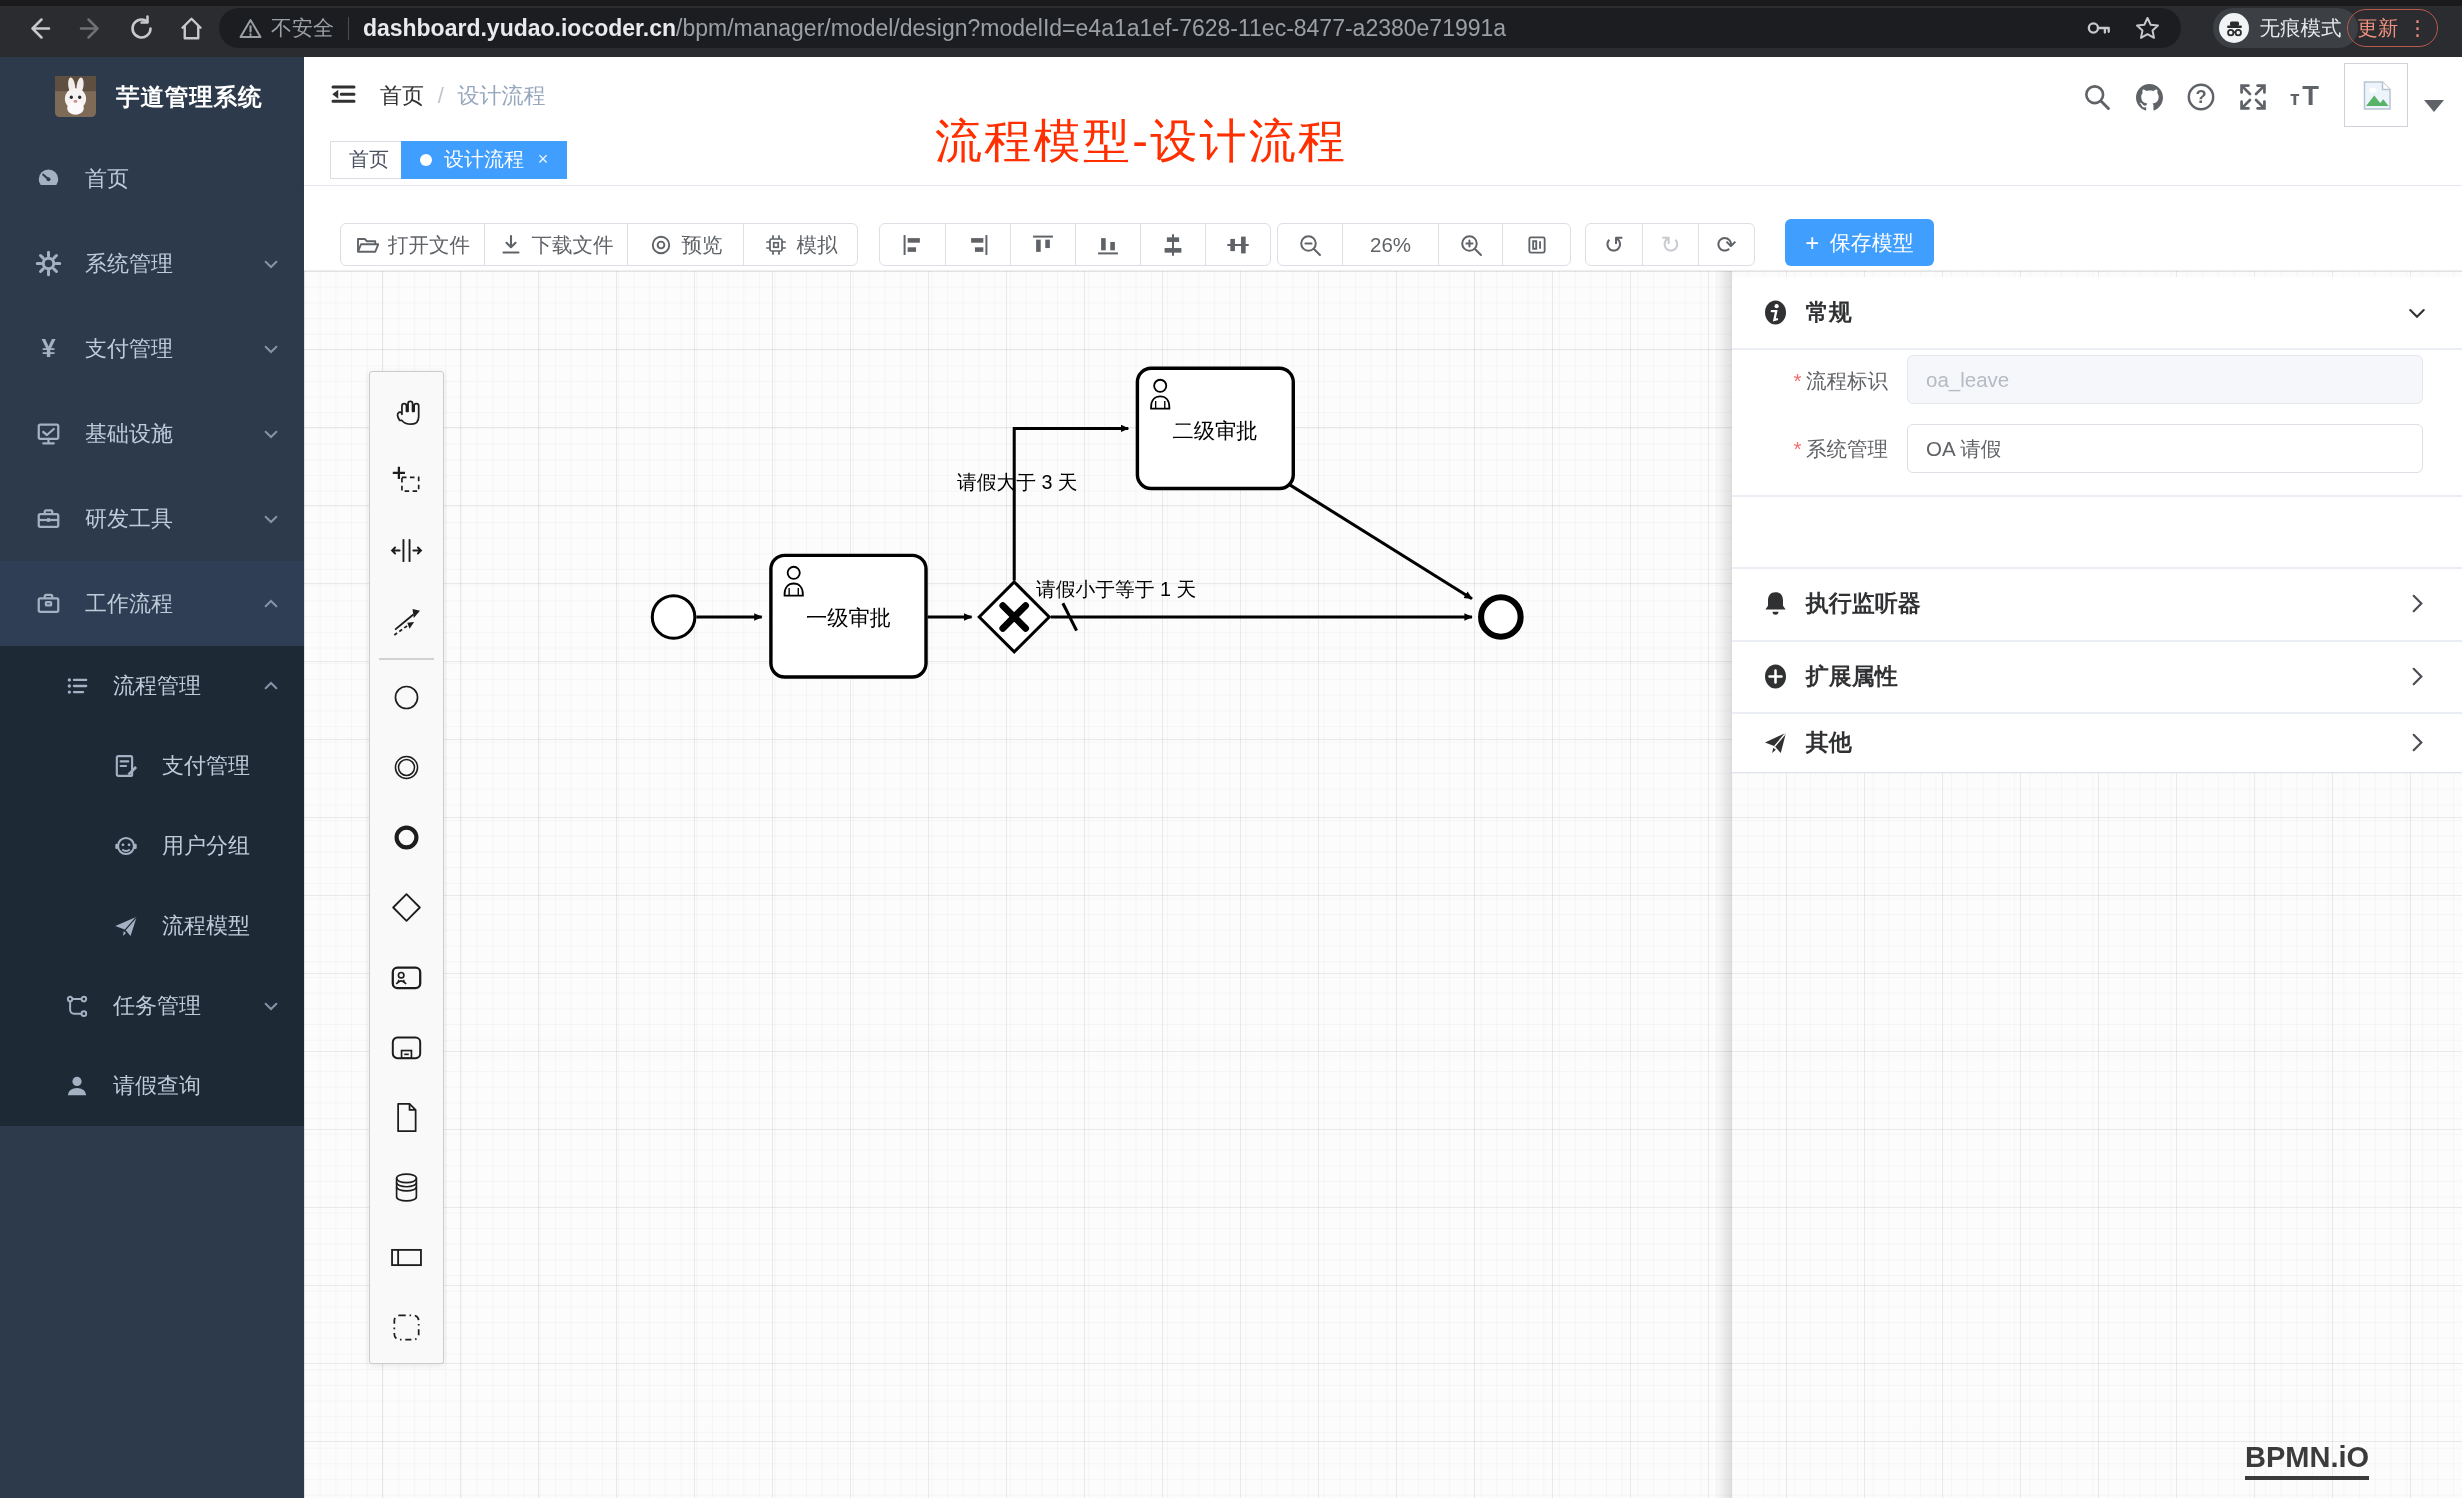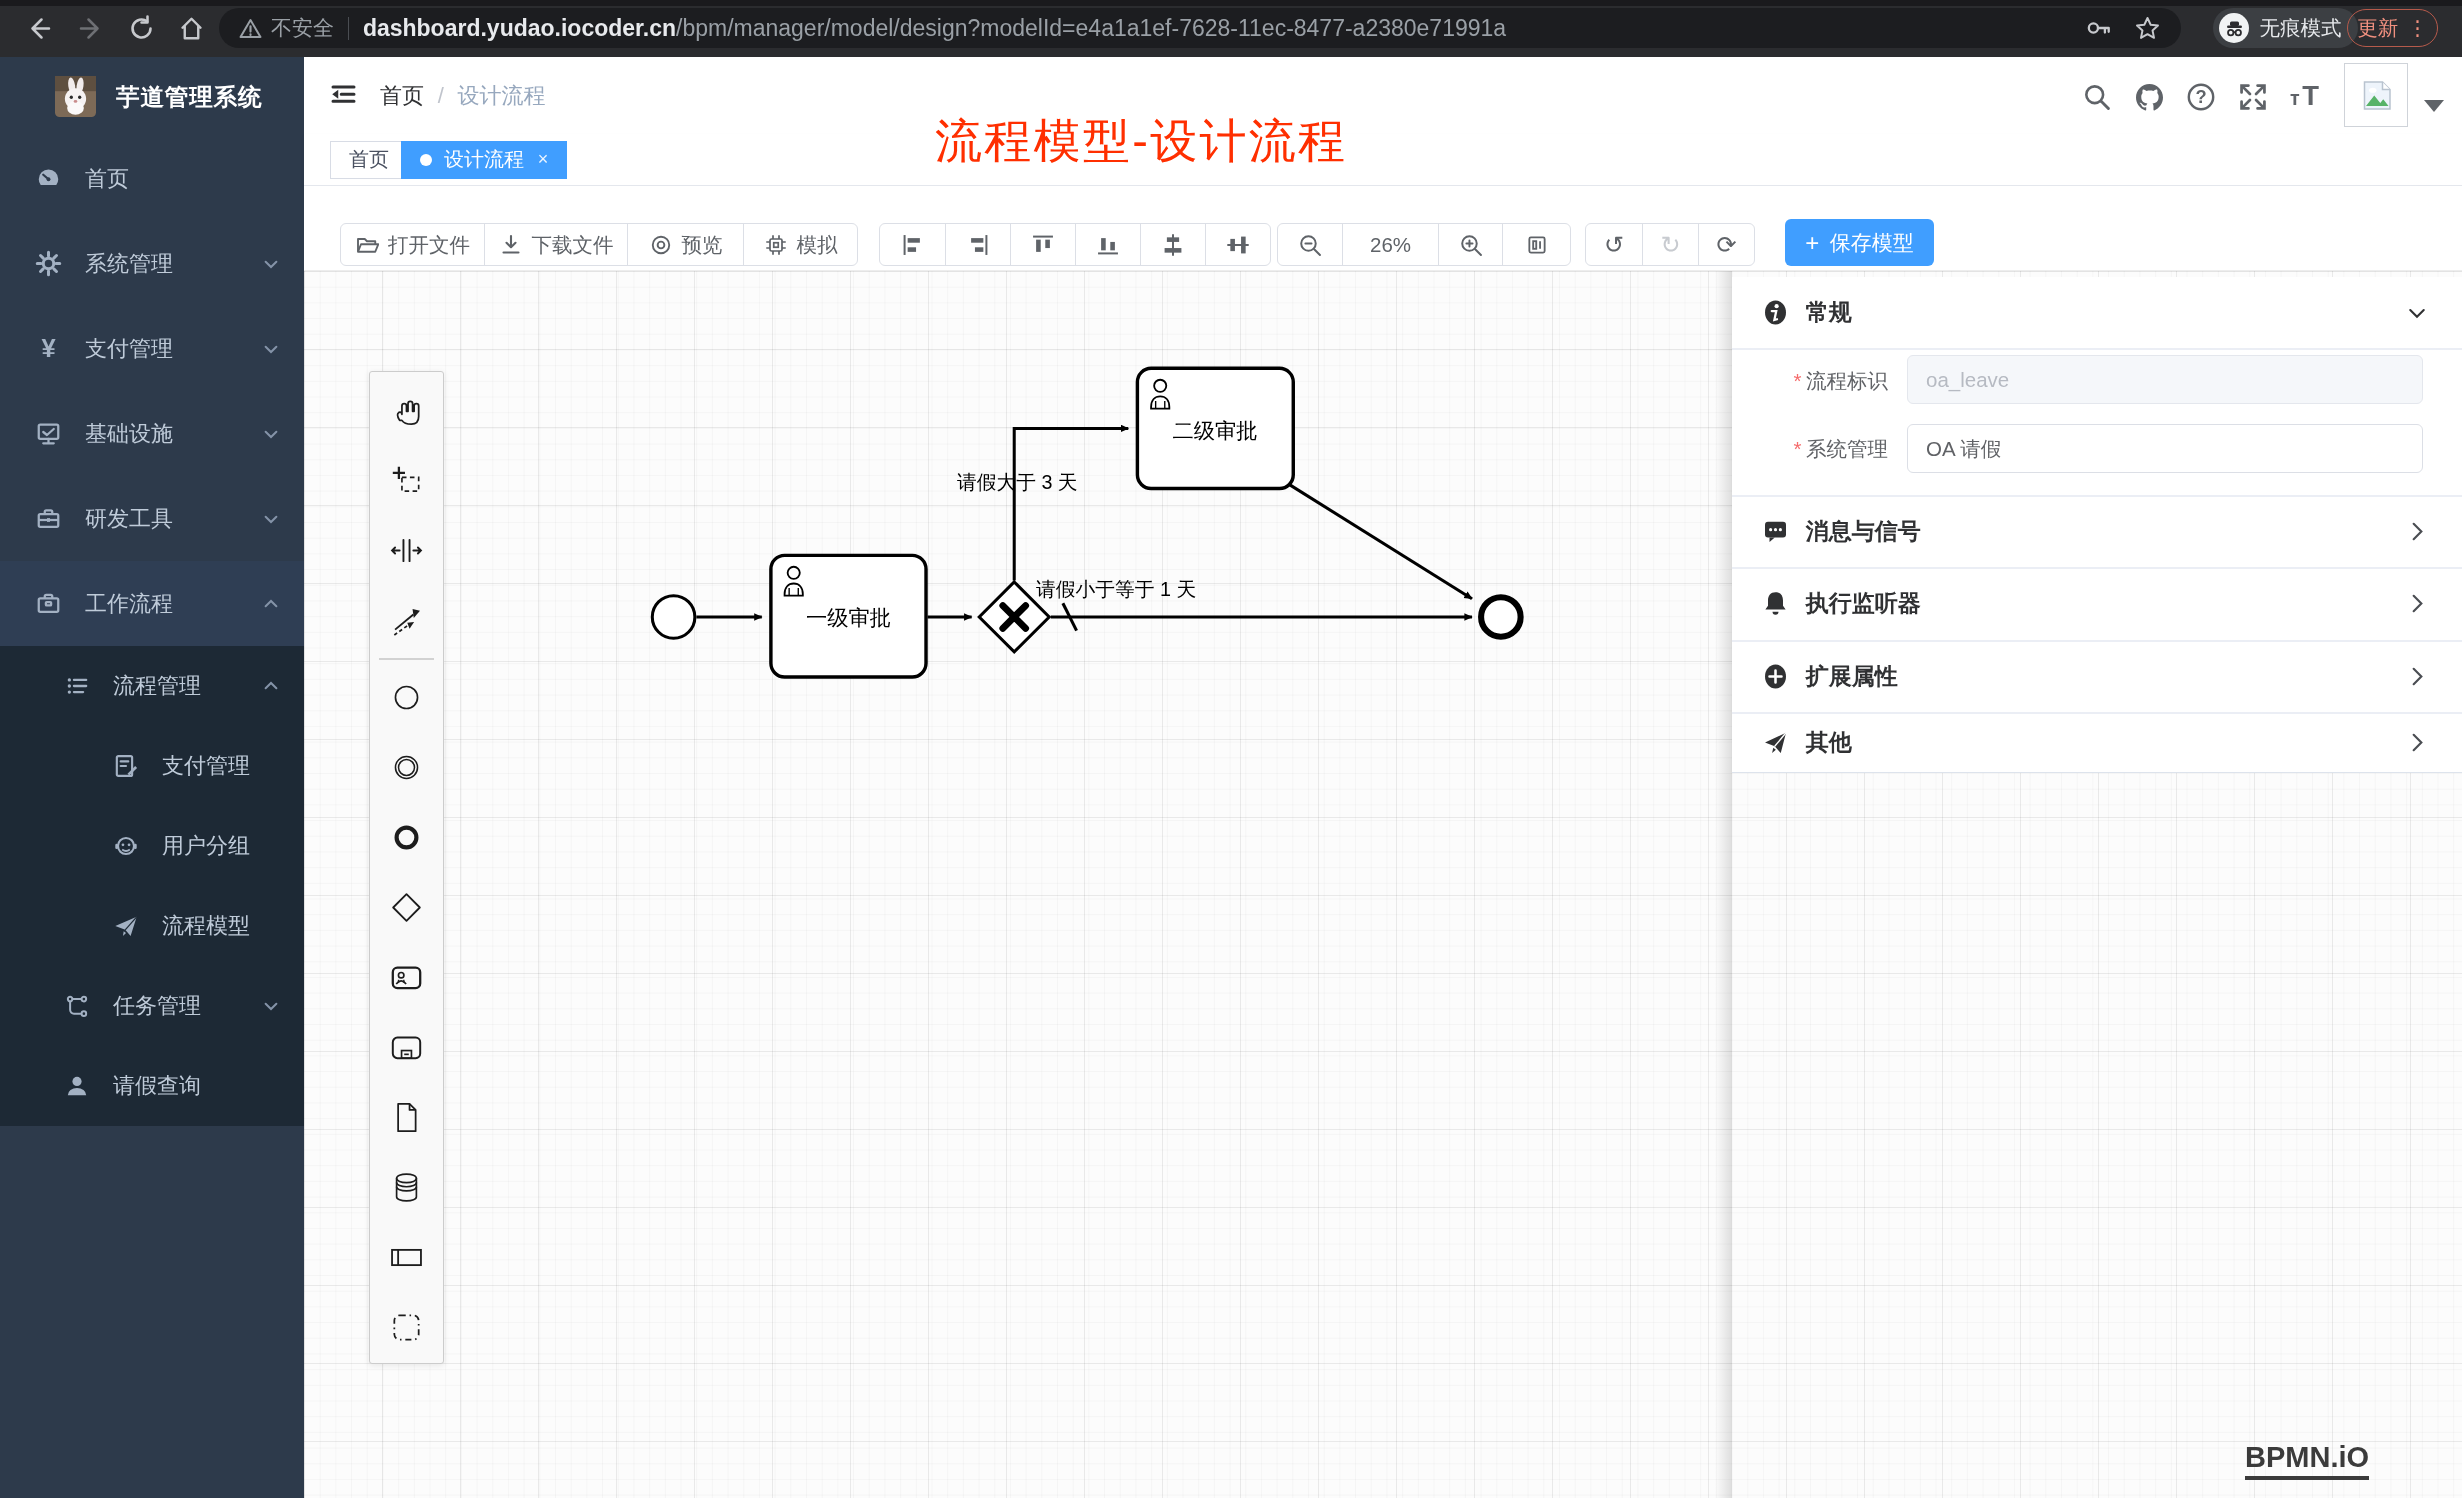--- a/index.html
+++ b/index.html
@@ -732,37 +732,20 @@
       <span class="f-label" style="top:90px"><span class="req">*</span><span>流程标识</span></span>
       <input class="f-input dis" style="top: 78px;" readonly="" value="oa_leave">
     </div>
     <div>
       <span class="f-label" style="top:158px"><span class="req">*</span><span>系统管理</span></span>
       <input class="f-input" style="top: 147px;" value="OA 请假">
     </div>
 
     <div class="divider" style="top:218px"></div>
 
-    <div class="sec-row" style="top:218px;height:72px">
-      <span>
-        <svg width="27" height="27" viewBox="0 0 36 36">
-            <rect x="4" y="5" width="28" height="21" rx="4" fill="#303133"></rect>
-            <circle cx="11.5" cy="15.5" r="2.1" fill="#fff"></circle>
-            <circle cx="18" cy="15.5" r="2.1" fill="#fff"></circle>
-            <circle cx="24.5" cy="15.5" r="2.1" fill="#fff"></circle>
-            <path d="M10 26 v6 l7-6 Z" fill="#303133"></path>
-          </svg>
-      </span>
-      <span class="sec-label2">消息与信号</span>
-      <span class="right">
-        <svg width="23" height="23" viewBox="0 0 30 30">
-            <path d="M10 5 l10 10 l-10 10" stroke="#4a4d52" stroke-width="2.8" fill="none" stroke-linecap="round"></path>
-          </svg>
-      </span>
-    </div>
     <div class="divider" style="top:290px"></div>
 
     <div class="sec-row" style="top:290px;height:72px">
       <span>
         <svg width="27" height="27" viewBox="0 0 36 36">
             <path d="M18 3 c6.5 0 10 4.5 10 11 v7 l3.5 5 H4.5 L8 21 v-7 C8 7.5 11.5 3 18 3 Z" fill="#303133"></path>
             <path d="M14 29 a4 4 0 0 0 8 0" fill="#303133"></path>
           </svg>
       </span>
       <span class="sec-label2">执行监听器</span>

